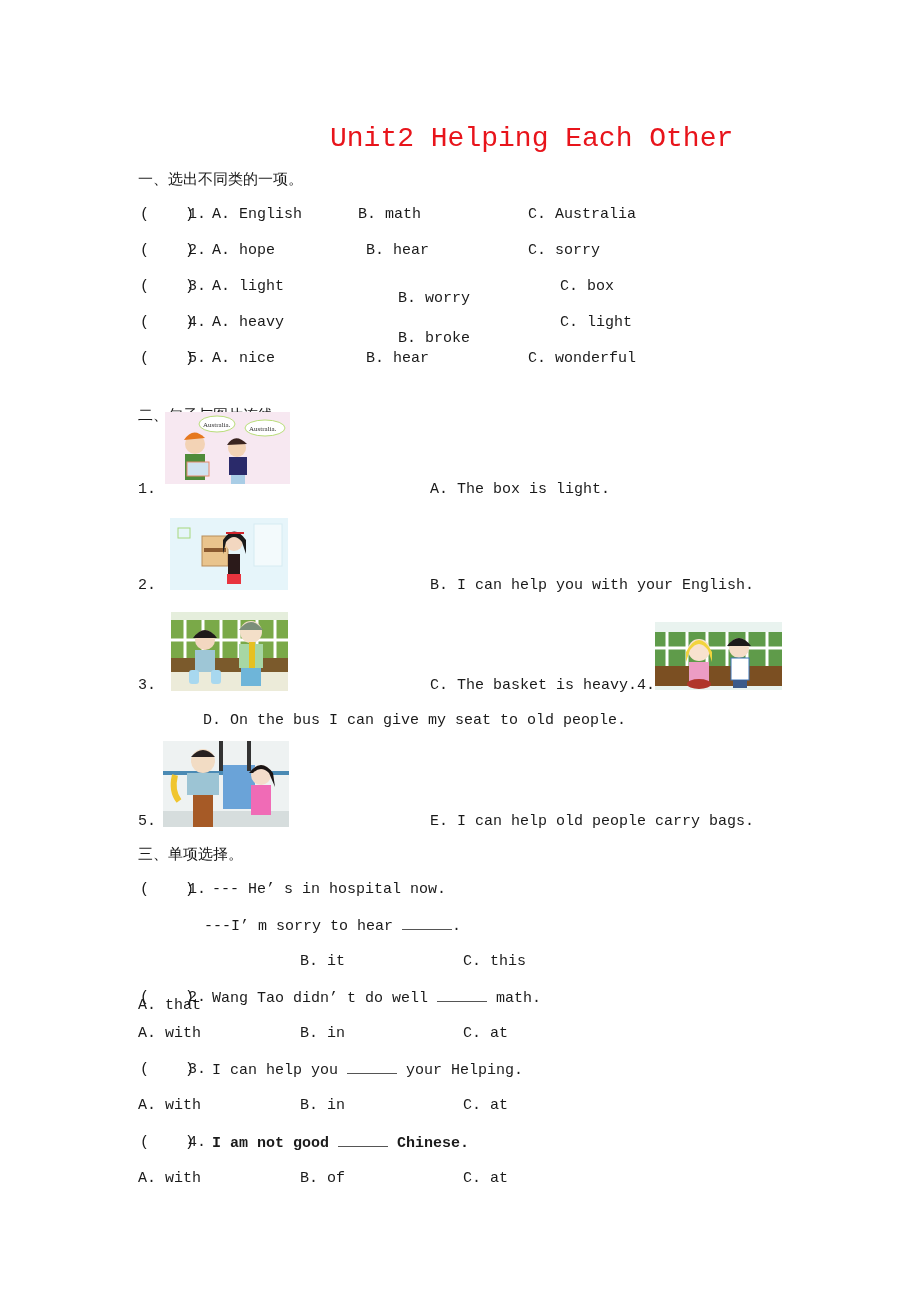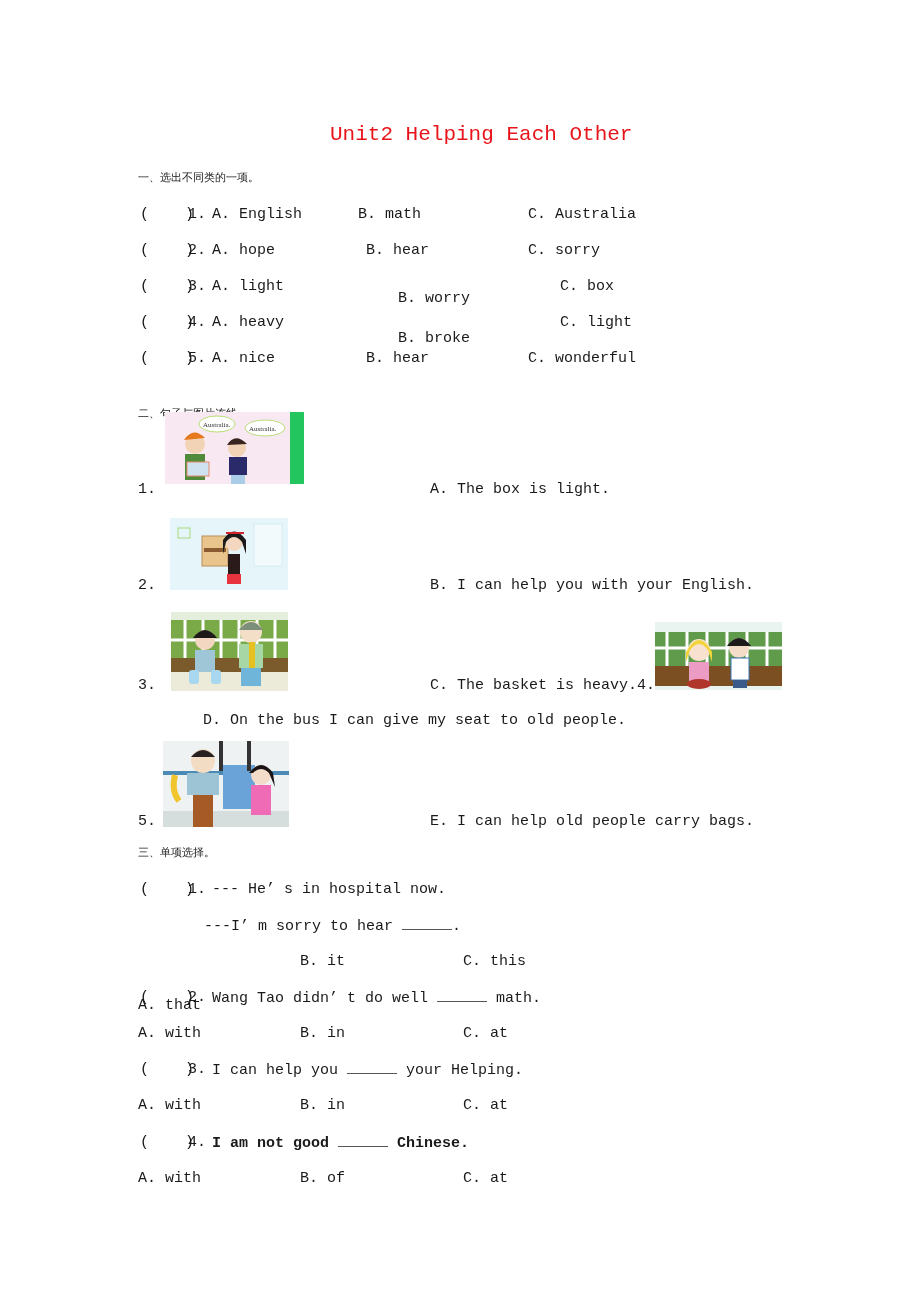--- a/index.html
+++ b/index.html
@@ -1,22 +1,22 @@
 <!DOCTYPE html>
 <html><head>
 <meta charset="utf-8">
 <style>
   html, body { margin: 0; padding: 0; background: #ffffff; }
   body { width: 920px; height: 1302px; position: relative; overflow: hidden;
          font-family: "Liberation Mono", "DejaVu Sans Mono", monospace; color: #1a1a1a; }
   .abs { position: absolute; white-space: pre; }
   .title { color: #e8141b; font-family: "Liberation Mono", "DejaVu Sans Mono", monospace;
-           font-size: 21px; left: 330px; top: 123px; letter-spacing: 0px; }
+           font-size: 28px; left: 330px; top: 123px; letter-spacing: 0px; }
   .txt { font-size: 15px; line-height: 18px; }
-  .cn { font-family: Liberation Sans, sans-serif; font-size: 11px; }
+  .cn { font-family: Liberation Sans, sans-serif; font-size: 15px; }
   .pic { position: absolute; overflow: hidden; border: 0; }
   .blank { display: inline-block; border-bottom: 1px solid #555; width: 50px; height: 12px; vertical-align: baseline; }
 </style>
 </head>
 <body>
 
 <div>
 
   <div class="abs title">Unit2 Helping Each Other</div>
 
@@ -53,21 +53,21 @@
   <div>
     <span class="abs txt" style="left:140px; top:350px;">(    )</span>
     <span class="abs txt" style="left:188px; top:350px;">5.</span>
     <span class="abs txt" style="left:212px; top:350px;">A. nice</span>
     <span class="abs txt" style="left:366px; top:350px;">B. hear</span>
     <span class="abs txt" style="left:528px; top:350px;">C. wonderful</span>
   </div>
 
   <div class="abs cn" style="left:138px; top:386px;margin-top:20px;">二、句子与图片连线。</div>
 
-  <div class="pic" style="left:165px; top:412px; width:139px; height:72px; background:#22c55e;">
+  <div class="pic" style="left:165px; top:412px; width:125px; height:72px; background:#7dd3fc;">
     <svg width="125" height="72" viewBox="0 0 125 72">
       <rect x="0" y="0" width="125" height="72" fill="#f7e8f1"></rect>
       <ellipse cx="52" cy="12" rx="18" ry="8" fill="#fff" stroke="#b9dd7a"></ellipse>
       <ellipse cx="100" cy="16" rx="20" ry="8" fill="#fff" stroke="#b9dd7a"></ellipse>
       <text x="38" y="15" font-size="7" font-family="Liberation Serif, serif" fill="#333">Australia.</text>
       <text x="84" y="19" font-size="7" font-family="Liberation Serif, serif" fill="#333">Australia.</text>
       <circle cx="30" cy="32" r="10" fill="#f3d3b5"></circle>
       <path d="M19 28 Q28 14 40 26 Z" fill="#e6781f"></path>
       <rect x="20" y="42" width="20" height="26" fill="#4f8b3a"></rect>
       <rect x="22" y="50" width="22" height="14" fill="#cfe2f0" stroke="#e58a6c"></rect>

